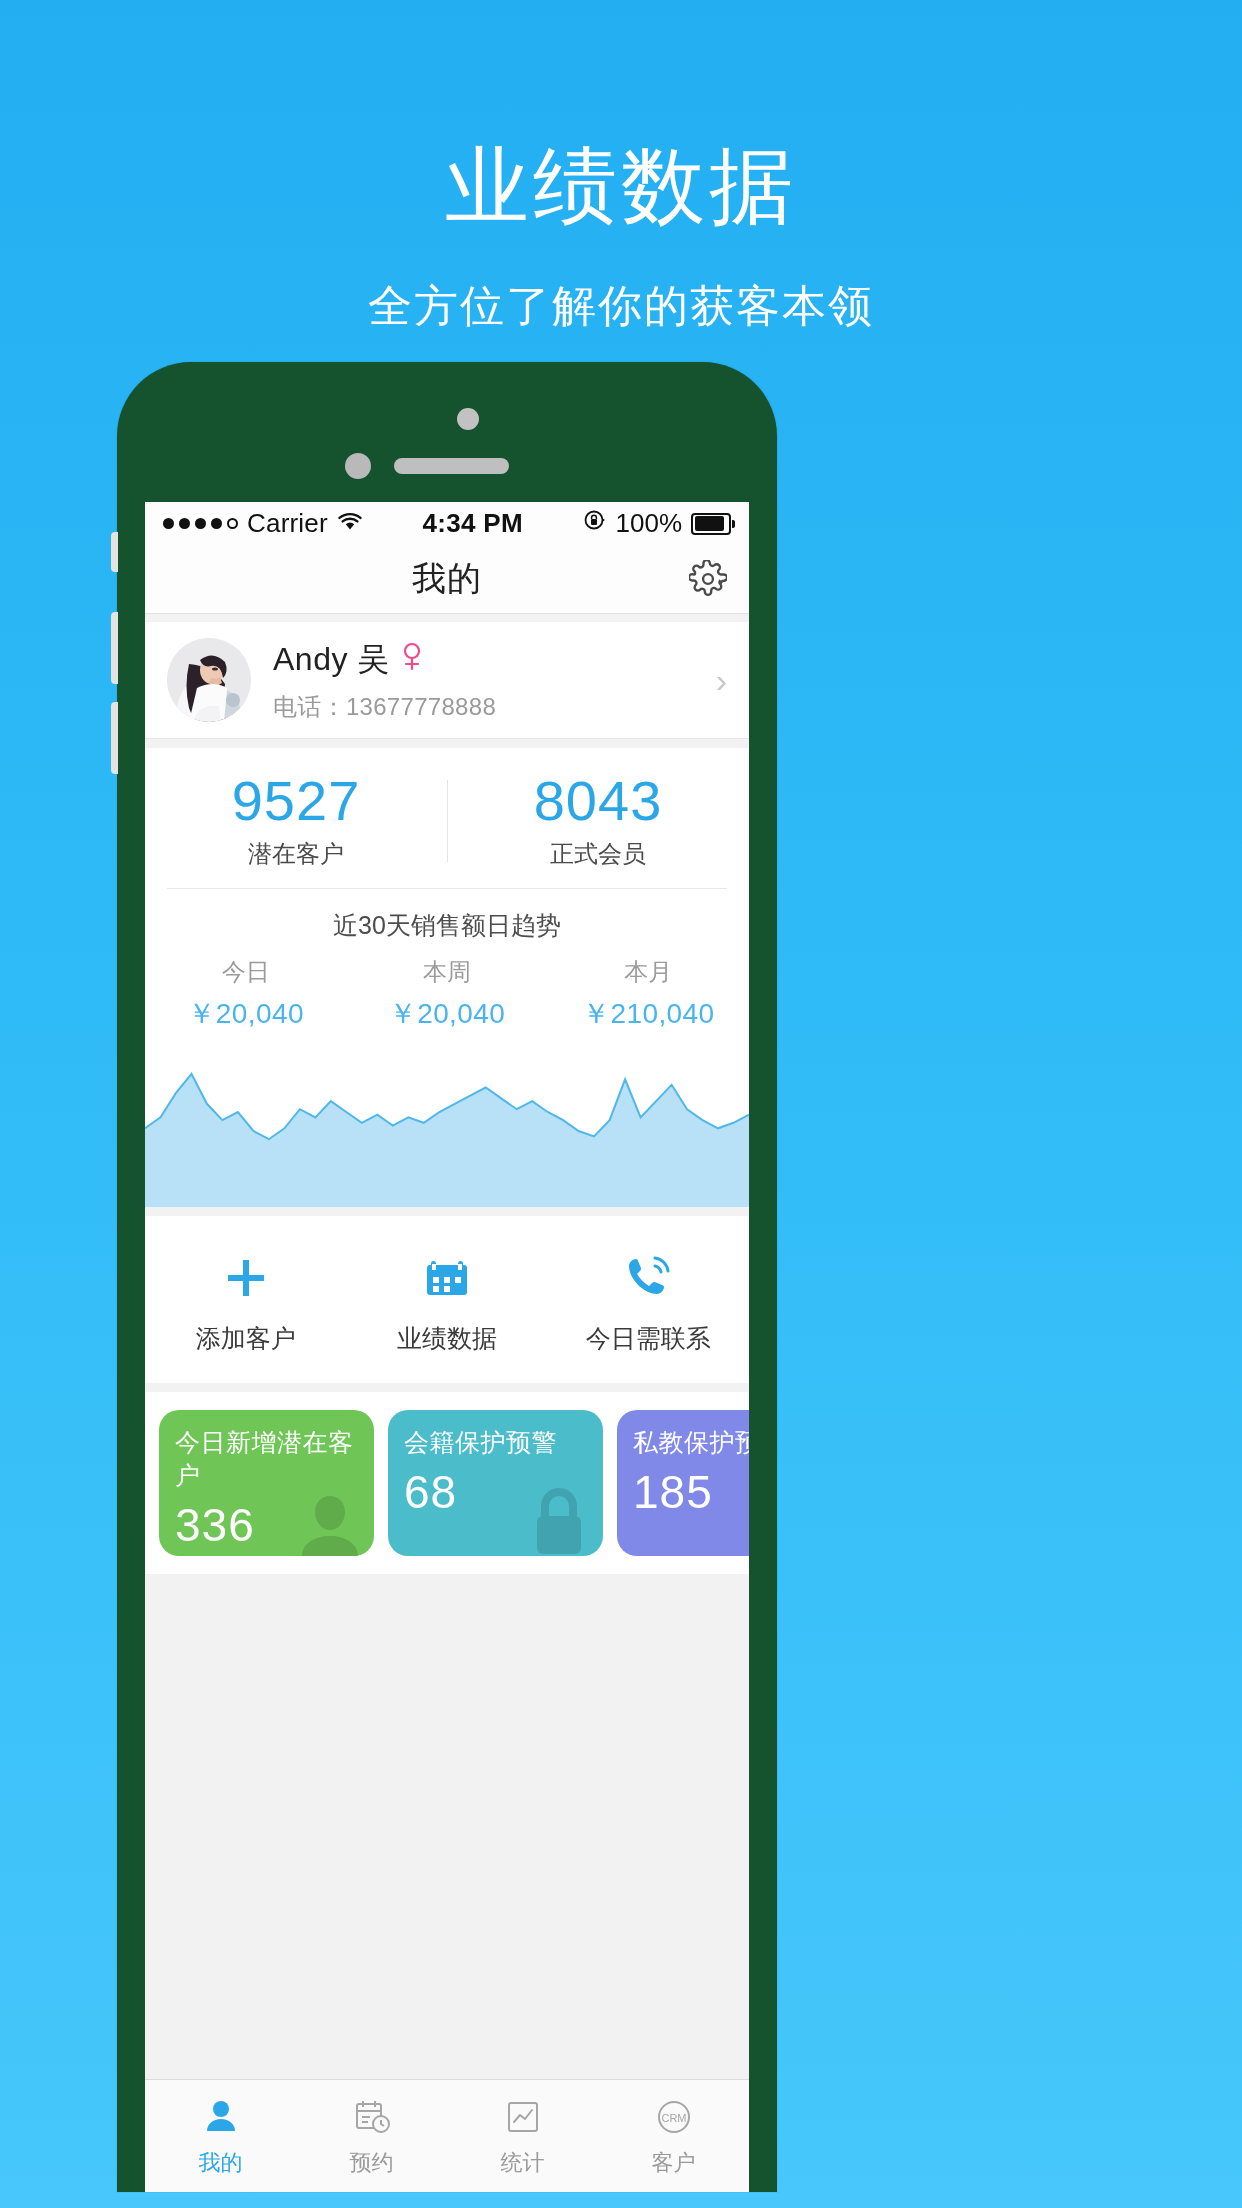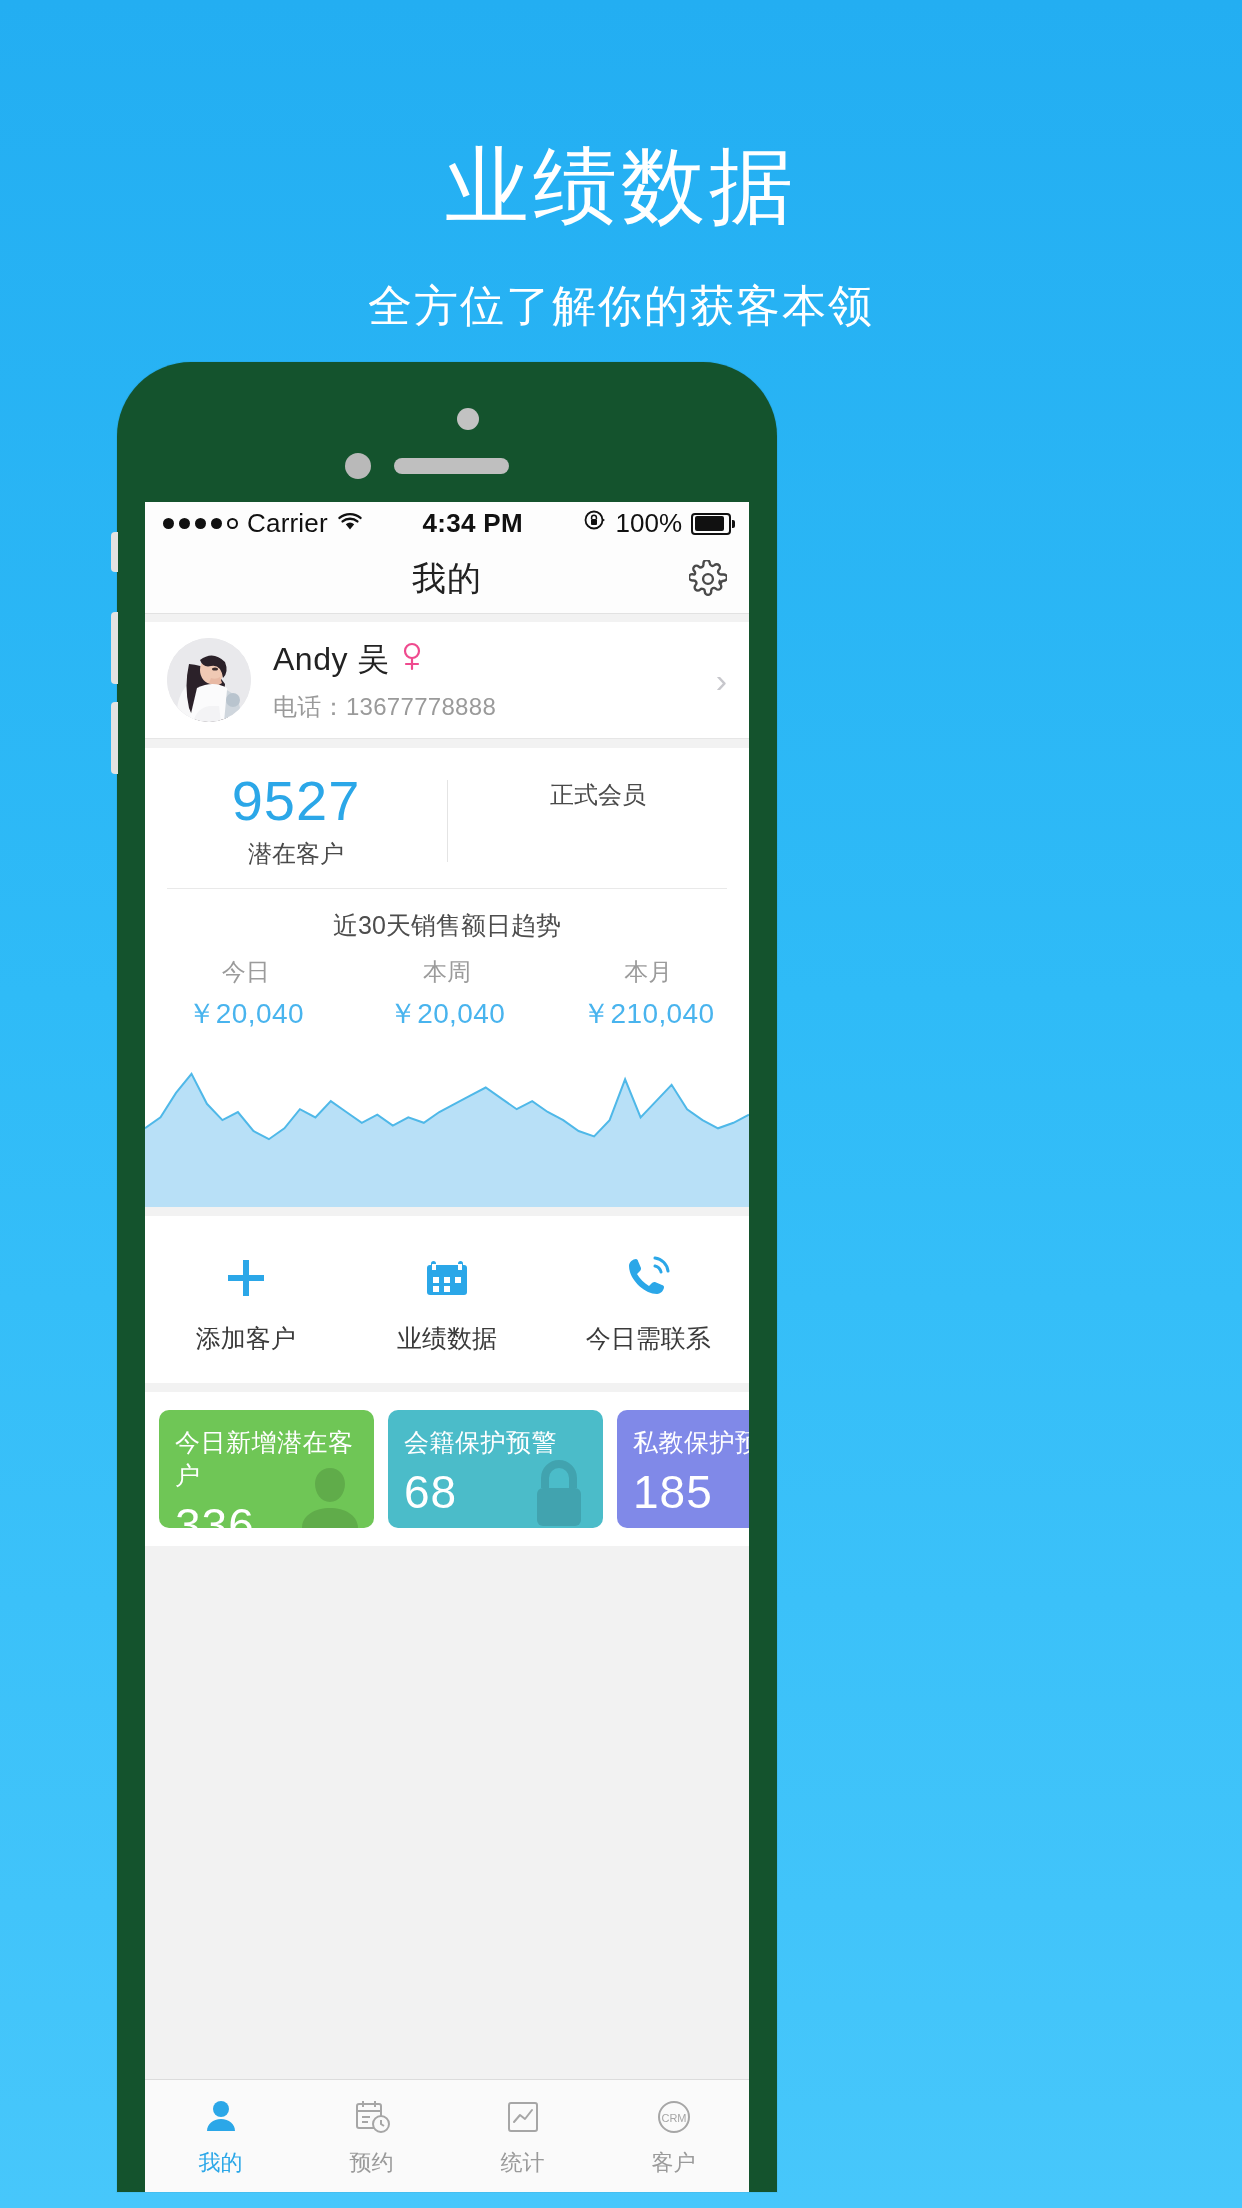--- a/index.html
+++ b/index.html
@@ -86,21 +86,21 @@
 
   
   .actions{background:#fff;margin-top:9px;display:flex;padding:34px 0 28px;}
   .action{flex:1;text-align:center;}
   .a-icon{height:56px;display:flex;align-items:center;justify-content:center;}
   .a-lbl{font-size:25px;color:#3a3a3a;margin-top:16px;}
 
   
   .tiles-wrap{background:#fff;margin-top:9px;padding:18px 0 18px 14px;overflow:hidden;}
   .tiles{display:flex;gap:14px;}
-  .tile{width:215px;height:118px;border-radius:10px;flex:0 0 215px;
+  .tile{width:215px;height:146px;border-radius:20px;flex:0 0 215px;
     padding:16px 0 0 16px;box-sizing:border-box;color:#fff;position:relative;overflow:hidden;}
   .t-lbl{font-size:25px;letter-spacing:.5px;}
   .t-num{font-size:46px;margin-top:6px;font-weight:300;letter-spacing:1px;}
   .t-ghost{position:absolute;right:4px;bottom:-10px;opacity:.13;}
 
   
   .tabbar{position:absolute;left:0;bottom:0;width:604px;height:112px;background:#fafafa;
     border-top:1px solid #dcdcdc;display:flex;}
   .tab{flex:1;text-align:center;padding-top:14px;}
   .t-icon{height:46px;display:flex;align-items:center;justify-content:center;}
@@ -208,20 +208,21 @@
       <div class="chev">›</div>
     </div>
 
     <div class="card">
       <div class="kpis">
         <div class="kpi">
           <div class="kpi-num">9527</div>
           <div class="kpi-lbl">潜在客户</div>
         </div>
         <div class="kpi">
+          <div class="kpi-num">8043</div>
           <div class="kpi-lbl">正式会员</div>
         </div>
       </div>
       <div class="card-sep"></div>
       <div class="trend-title">近30天销售额日趋势</div>
       <div class="periods">
         <div class="period">
           <div class="p-lbl">今日</div>
           <div class="p-val">￥20,040</div>
         </div>

